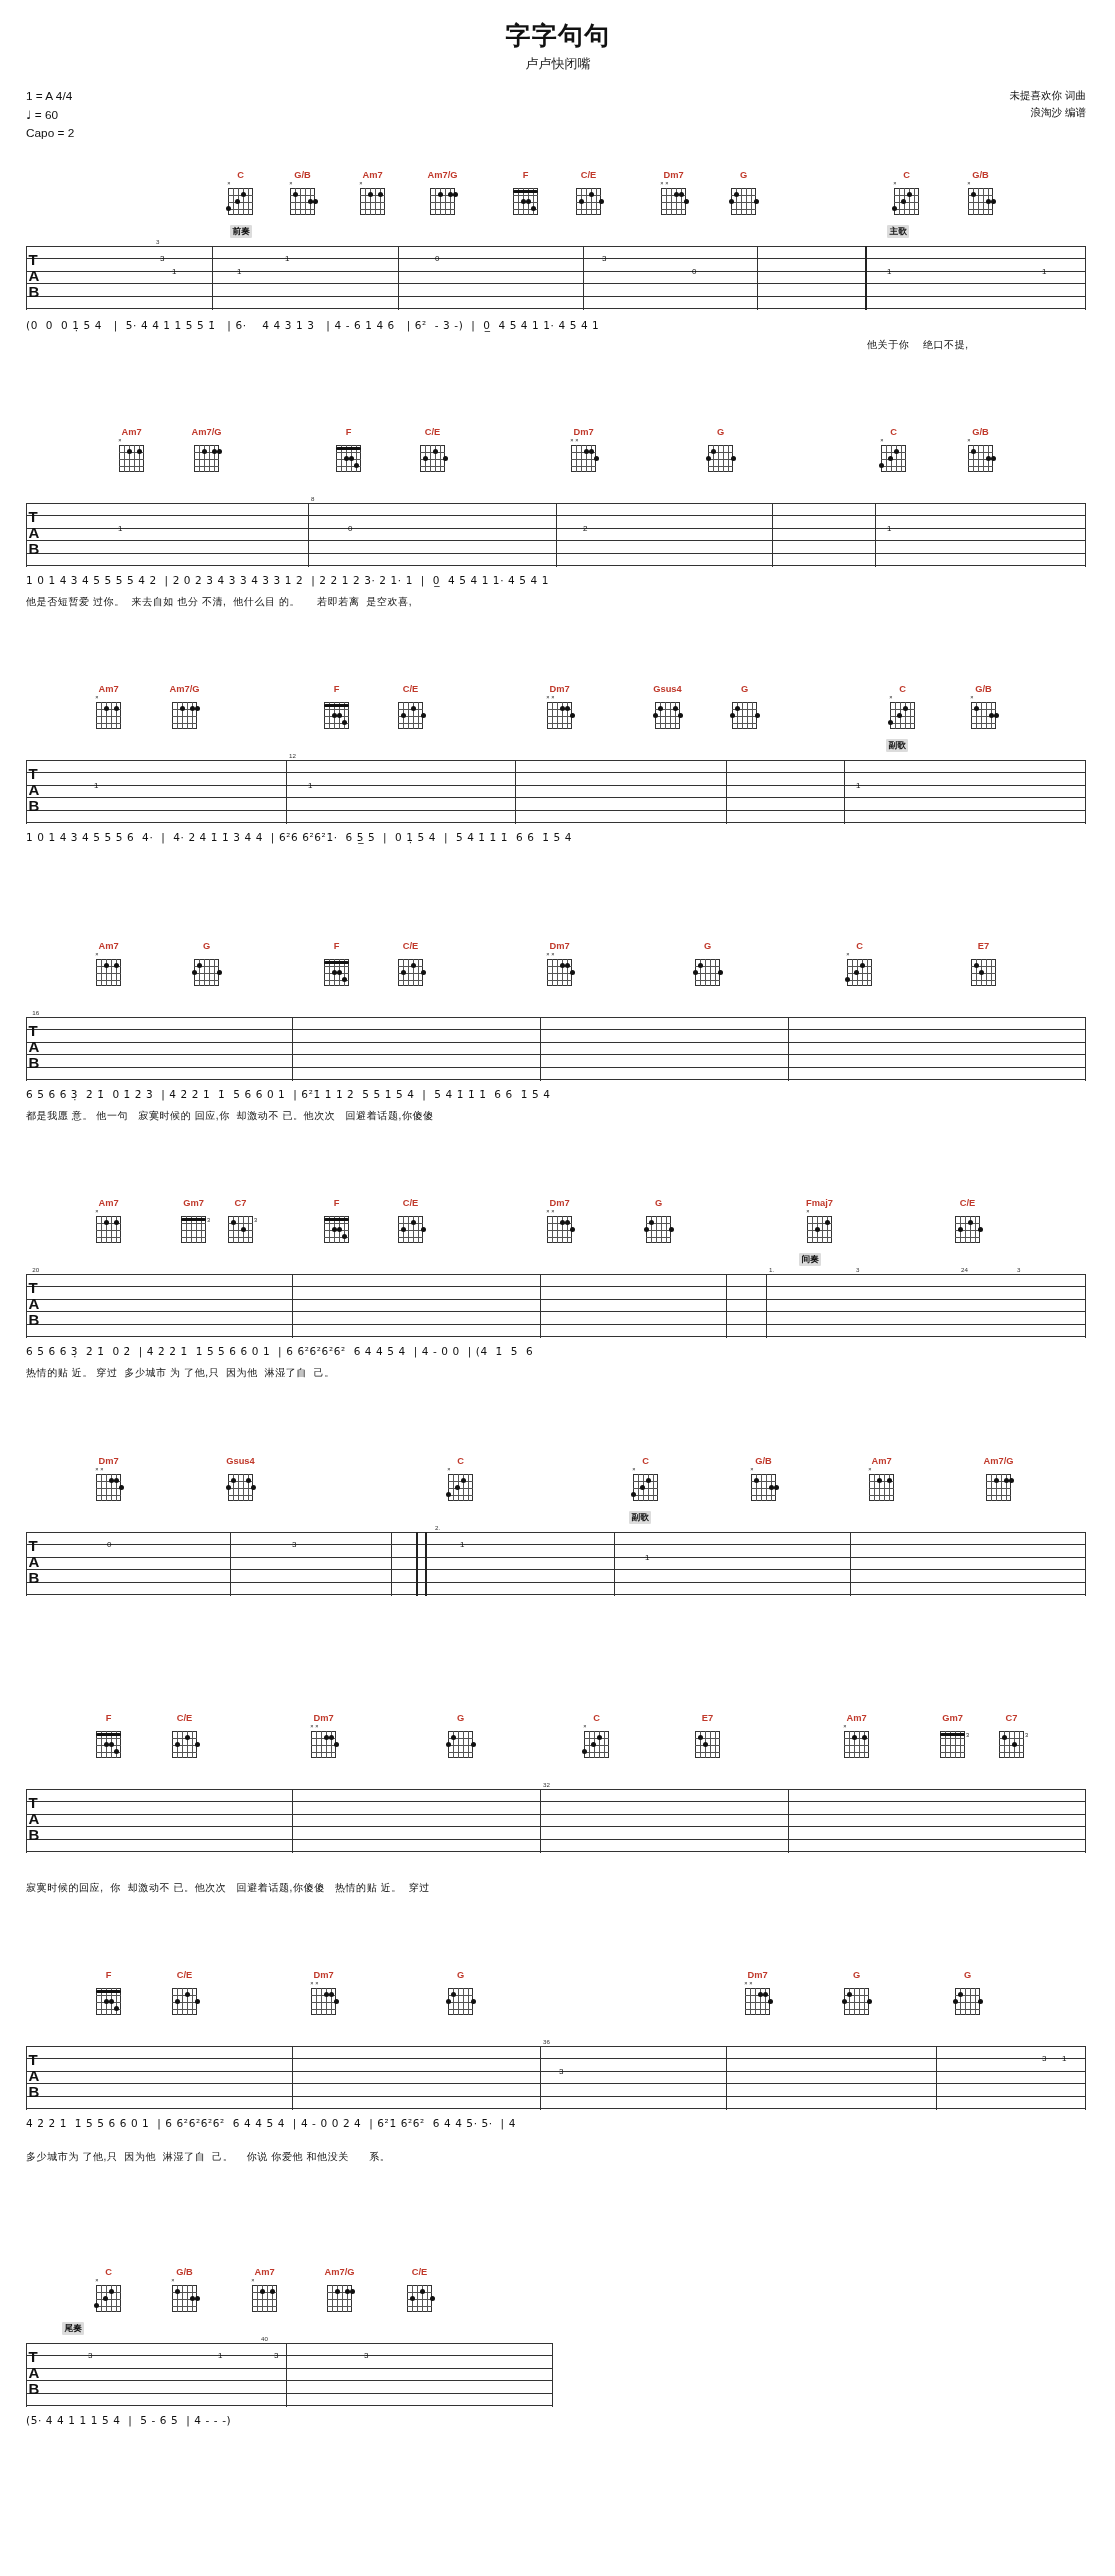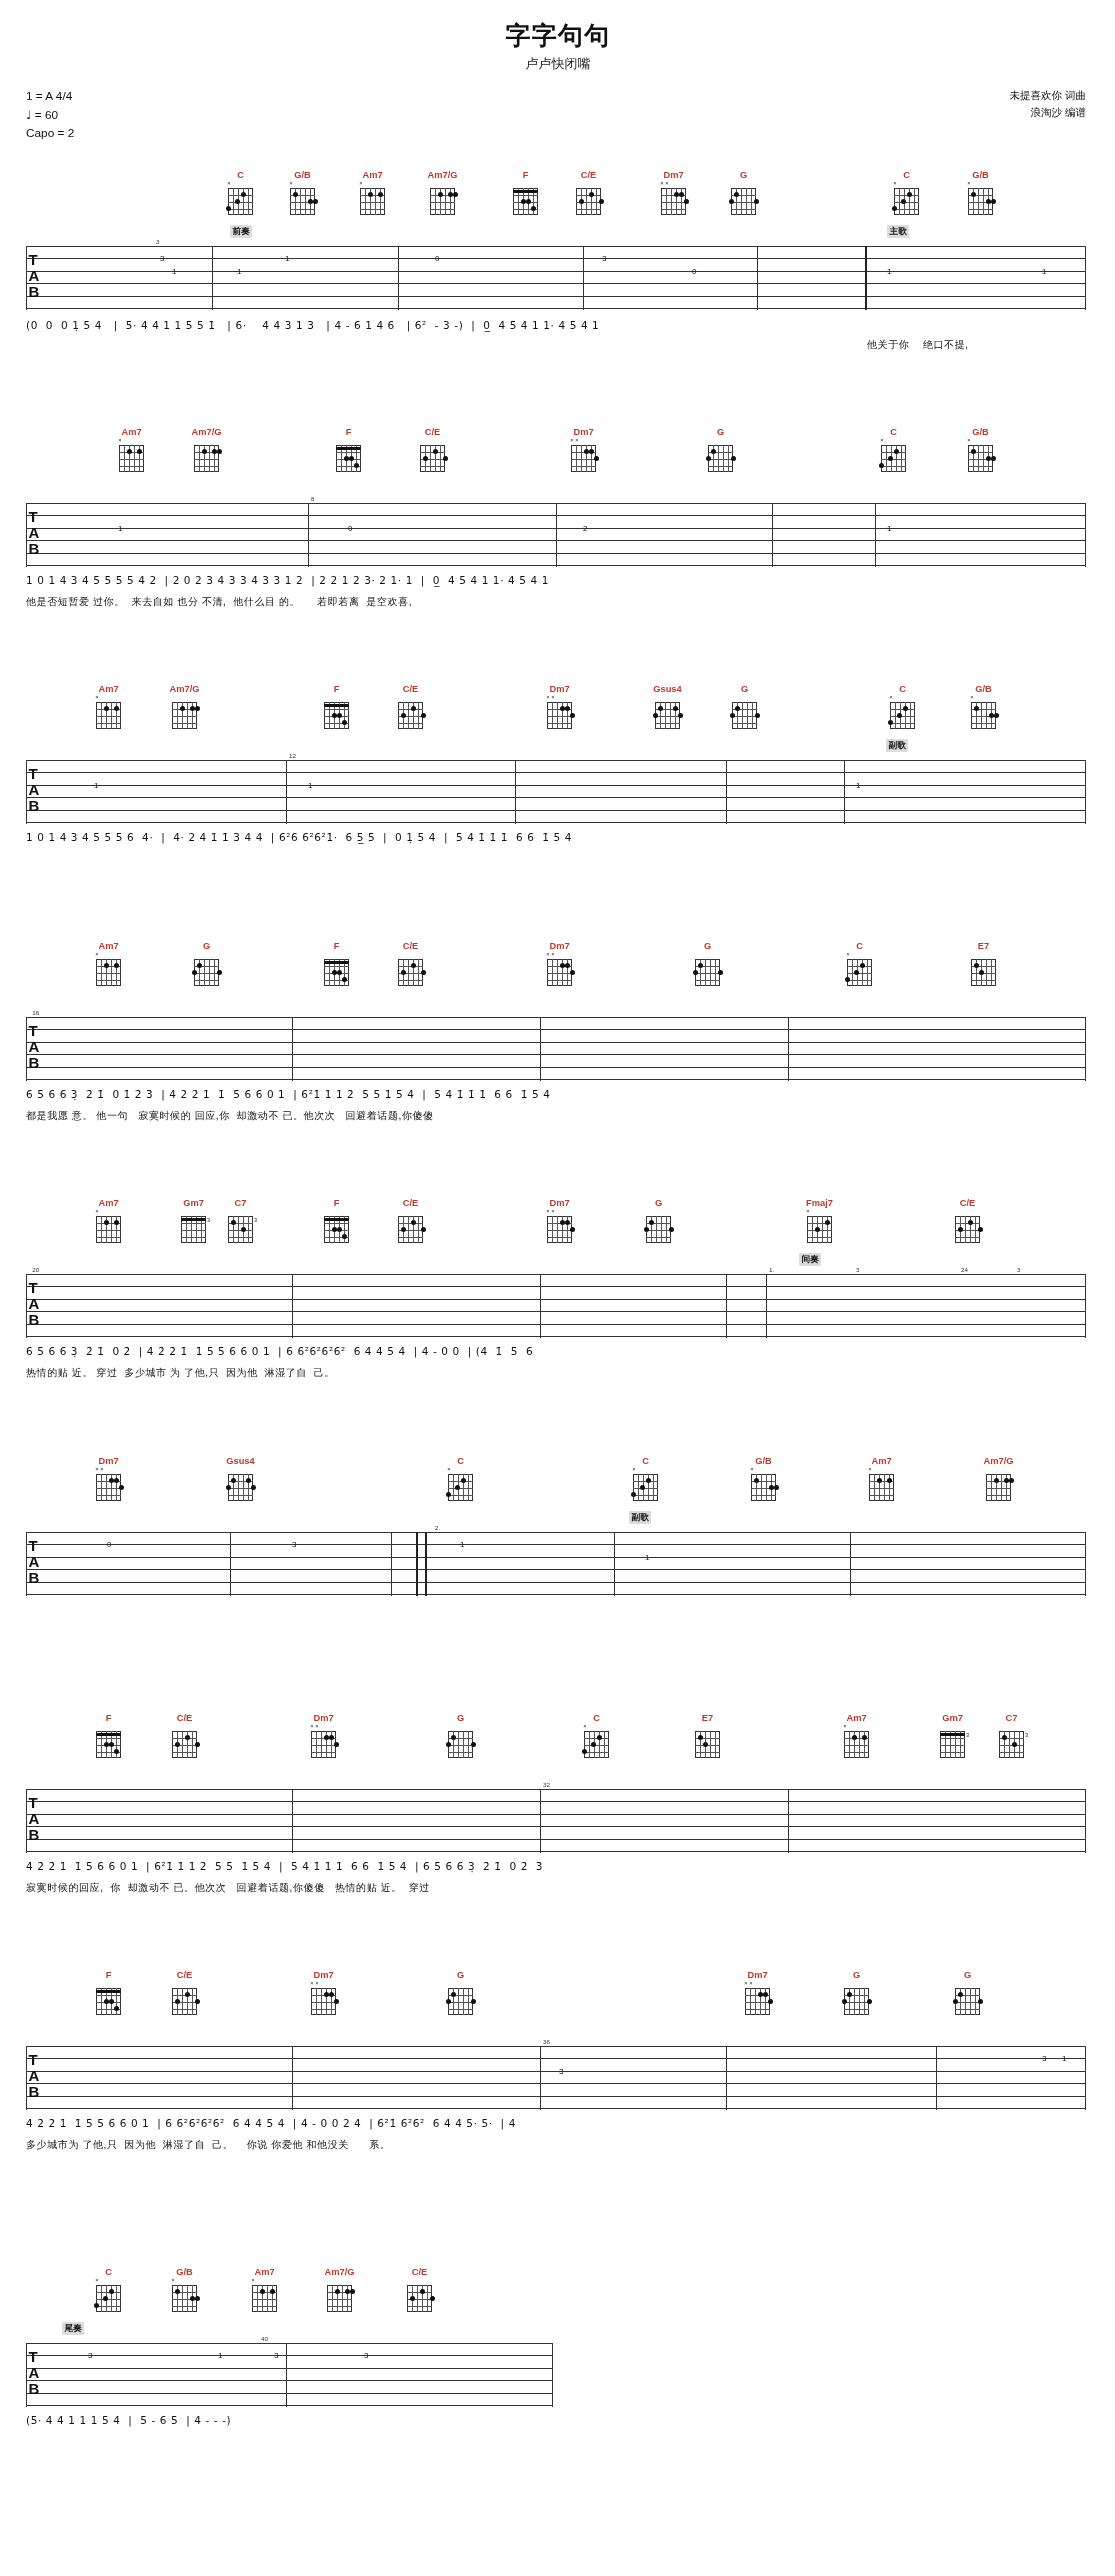--- a/index.html
+++ b/index.html
@@ -1465,21 +1465,20 @@
         <div class="bar" style="left:1059px;"></div>
         <div class="tabclef">
             <div>T</div>
             <div>A</div>
             <div>B</div>
           </div>
         <div class="measure-num" style="left:517px;top:-7.4px;">32</div>
       </div>
     </div>
 
-    <div class="numline" style="top:147px;">4̇ 2̇ 2̇ 1̇  1̇ 5 6 6 0 1  | 6²1̇ 1̇ 1̇ 2̇  5 5  1̇ 5 4  |  5 4 1̇ 1̇ 1̇  6 6  1̇ 5 4  | 6 5 6 6 3̣  2̇ 1̇  0 2̇  3̇</div>
     <div class="lyricline" style="top:168px;">寂寞时候的回应,  你  却激动不 已。他次次   回避着话题,你傻傻   热情的贴 近。  穿过</div>
   </div>
 
   <div class="system" id="sys8" style="top:1970px;">
     <div class="chord-row">
       <div class="chord" style="left:82px;">
         <div class="chord-name">F</div>
         <div class="diagram">
           <div class="grid"></div>
           <div class="vline" style="left:10px;"></div>
@@ -1617,21 +1616,21 @@
             <div>B</div>
           </div>
         <div class="measure-num" style="left:517px;top:-7.4px;">36</div>
         <div class="tabnum" style="left:533px;top:21px;">3</div>
         <div class="tabnum" style="left:1016px;top:8.7px;">3</div>
         <div class="tabnum" style="left:1036px;top:8.7px;">1</div>
       </div>
     </div>
 
     <div class="numline" style="top:147px;">4̇ 2̇ 2̇ 1̇  1̇ 5 5 6 6 0 1  | 6 6²6²6²6²  6 4 4 5 4  | 4 - 0 0 2 4  | 6²1̇ 6²6²  6 4 4 5· 5·  | 4</div>
-    <div class="lyricline" style="top:168px;">多少城市为 了他,只  因为他  淋湿了自  己。    你说 你爱他 和他没关      系。</div>
+    <div class="lyricline" style="top:180px;">多少城市为 了他,只  因为他  淋湿了自  己。    你说 你爱他 和他没关      系。</div>
   </div>
 
   <div class="system" id="sys9" style="top:2267px;">
     <div class="chord-row">
       <div class="chord" style="left:82px;">
         <div class="chord-name">C</div>
         <div class="diagram">
           <div class="grid"></div>
           <div class="vline" style="left:10px;"></div>
             <div class="vline" style="left:15px;"></div>

